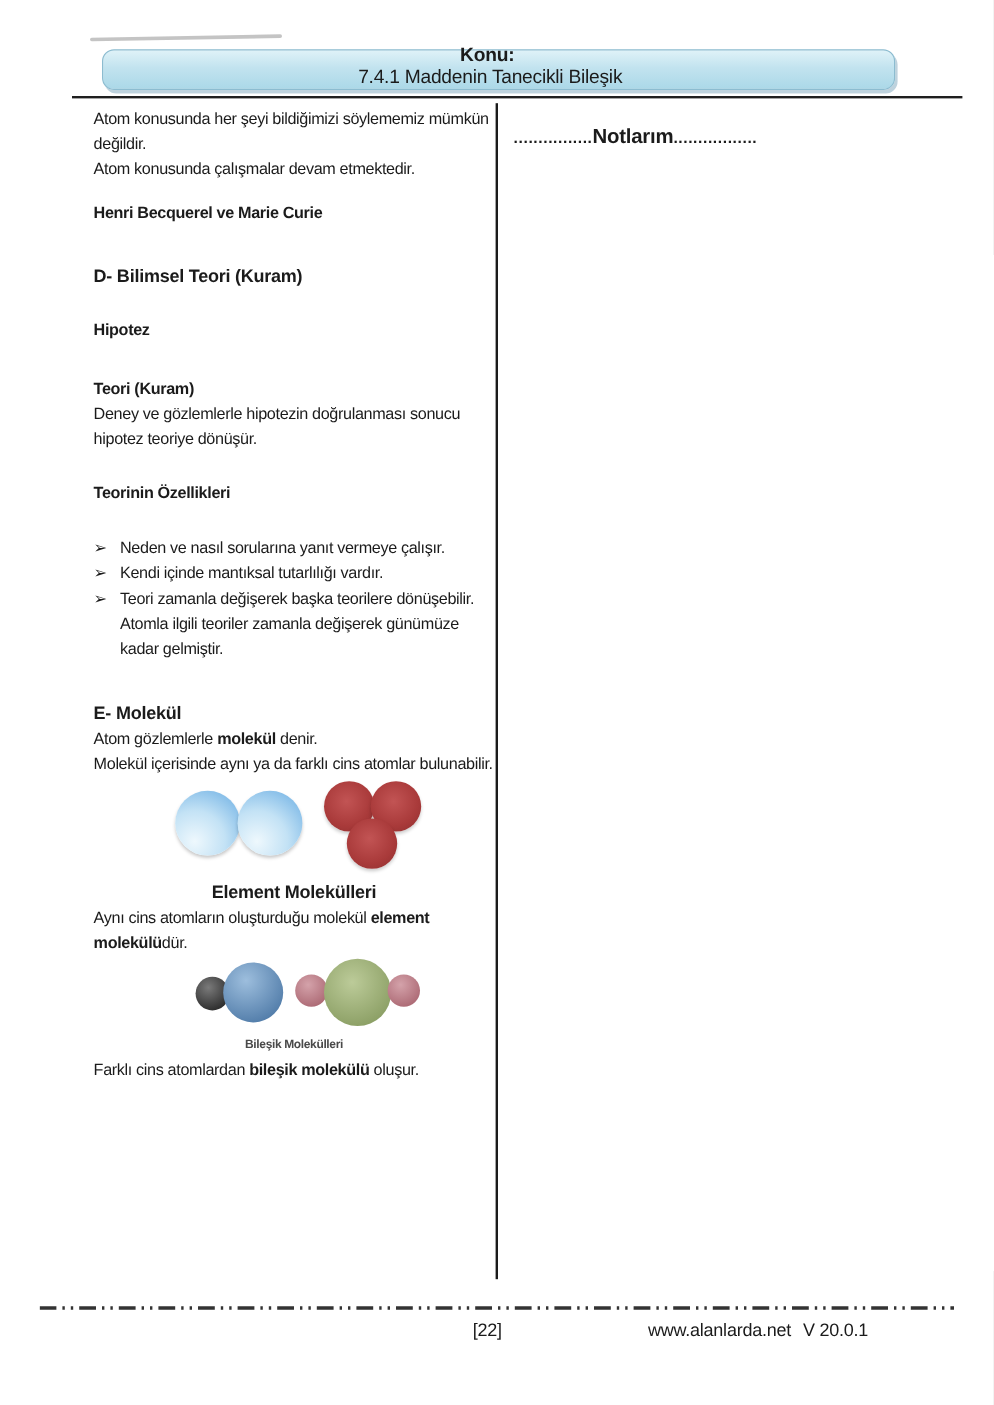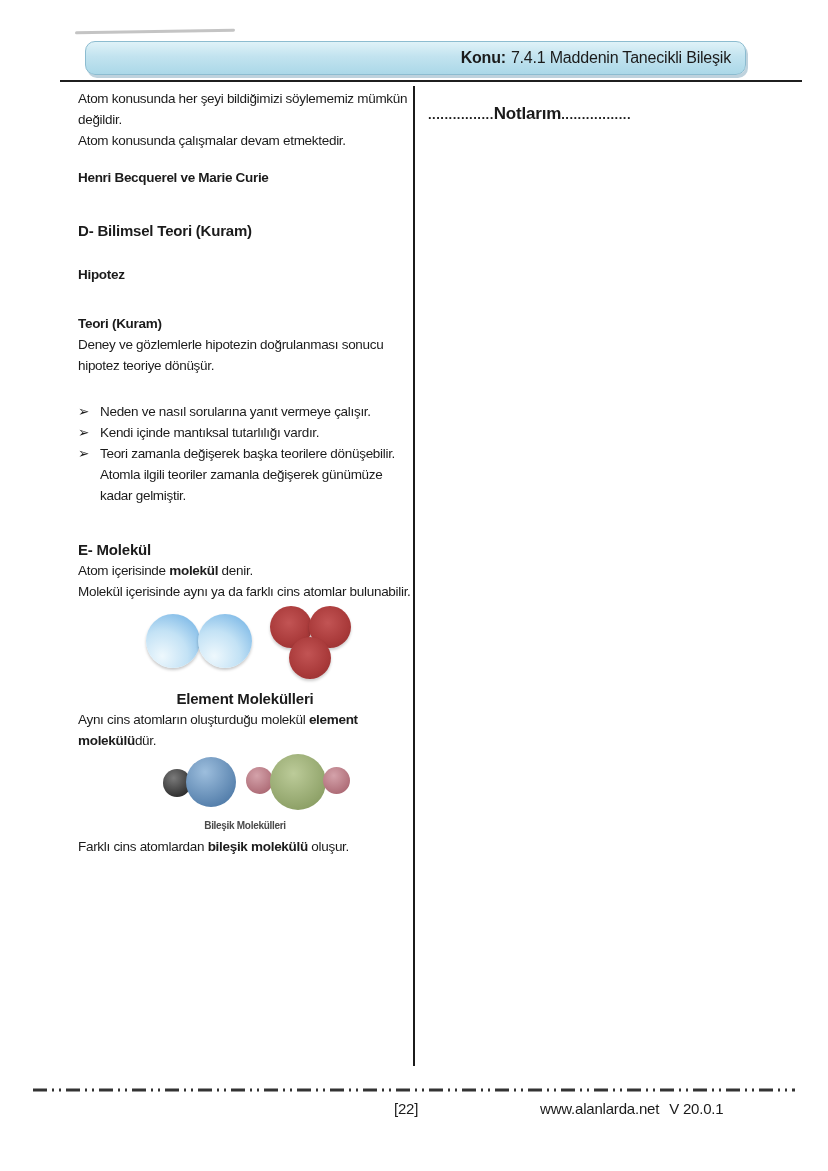--- a/index.html
+++ b/index.html
@@ -18,21 +18,21 @@
     background:#8a8a8a;opacity:.5;border-radius:2px;transform:rotate(-1deg);
   }
   .header-bar{
     position:absolute;left:85px;top:41px;width:661px;height:34px;
     border-radius:10px;
     background:linear-gradient(180deg,#dff2f8 0%,#c2e3ef 45%,#abd8e8 100%);
     border:1px solid #8cbcd0;
     box-shadow:2px 3px 0 rgba(110,155,180,.45);
     display:flex;align-items:center;justify-content:flex-end;
     padding-right:14px;box-sizing:border-box;
-    font-size:16px;letter-spacing:-.2px;
+    font-size:16px;letter-spacing:-.2px;flex-direction:column;
   }
   .header-bar b{margin-right:5px;}
   .header-rule{
     position:absolute;left:60px;top:80px;width:742px;height:2px;background:#1f1f1f;
   }
   .v-divider{
     position:absolute;left:413px;top:86px;width:2px;height:980px;background:#1b1b1b;
   }
   
   .left-col{
@@ -109,40 +109,41 @@
 
     <div class="h-small m-becq-h">Henri Becquerel ve Marie Curie</div>
 
     <div class="h-section m-d">D- Bilimsel Teori (Kuram)</div>
 
     <div class="h-small m-hip-h">Hipotez</div>
 
     <div class="h-small m-teo-h">Teori (Kuram)</div>
     <p class="m-p2">Deney ve gözlemlerle hipotezin doğrulanması sonucu hipotez teoriye dönüşür.</p>
 
+    <div class="h-small m-ozel-h">Teorinin Özellikleri</div>
 
     <ul class="bullet-list">
       <li>
         <span class="bullet-marker">➢</span>
         <span class="bullet-text">Neden ve nasıl sorularına yanıt vermeye çalışır.</span>
       </li>
       <li>
         <span class="bullet-marker">➢</span>
         <span class="bullet-text">Kendi içinde mantıksal tutarlılığı vardır.</span>
       </li>
       <li>
         <span class="bullet-marker">➢</span>
         <span class="bullet-text">Teori zamanla değişerek başka teorilere dönüşebilir.
 Atomla ilgili teoriler zamanla değişerek günümüze kadar gelmiştir.</span>
       </li>
     </ul>
 
     <div class="h-section m-e">E- Molekül</div>
 
-    <p class="m-mol-p"><span>Atom içerisinde </span><b>molekül</b><span> denir.
+    <p class="m-mol-p"><span>Atom gözlemlerle </span><b>molekül</b><span> denir.
 Molekül içerisinde aynı ya da farklı cins atomlar bulunabilir.</span></p>
 
     <div class="figure fig-element">
       <div class="sphere atom-lightblue" style="left:68px;top:10px;width:54px;height:54px;"></div>
       <div class="sphere atom-lightblue" style="left:120px;top:10px;width:54px;height:54px;"></div>
       <div class="sphere atom-red" style="left:192px;top:2px;width:42px;height:42px;"></div>
       <div class="sphere atom-red" style="left:231px;top:2px;width:42px;height:42px;"></div>
       <div class="sphere atom-red" style="left:211px;top:33px;width:42px;height:42px;"></div>
     </div>
     <div class="caption-lg">Element Molekülleri</div>

